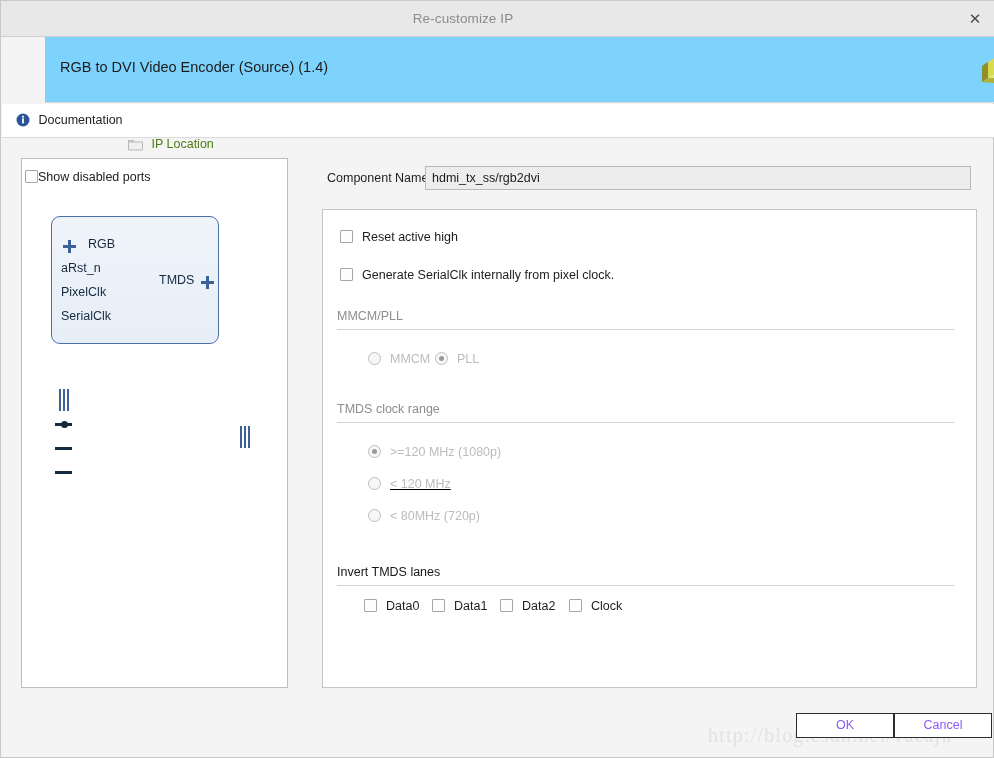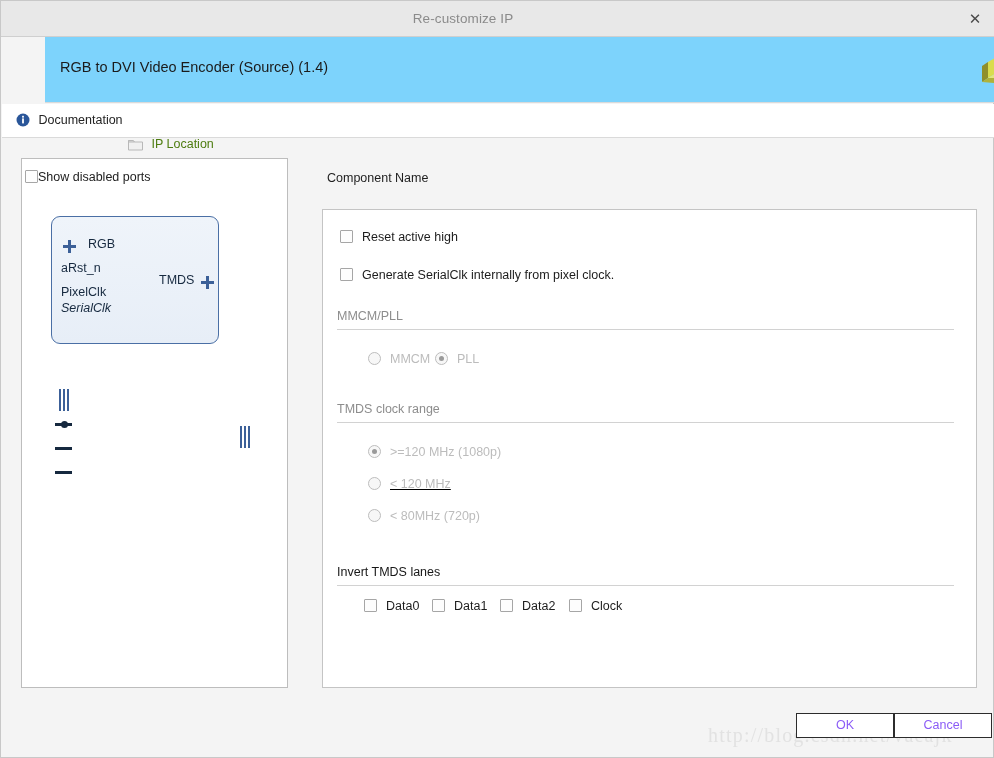--- a/index.html
+++ b/index.html
@@ -267,21 +267,21 @@
       <span class="cbx"></span><span id="show-disabled-label">Show disabled ports</span>
     </div>
   </div>
 
   <div id="ipblock">
     <span class="plus-ico" style="left:11px; top:23px;"></span>
     <span class="port-label" style="left:36px; top:20px;">RGB</span>
 
     <span class="port-label" style="left:9px; top:44px;">aRst_n</span>
     <span class="port-label" style="left:9px; top:68px;">PixelClk</span>
-    <span class="port-label" style="left:9px; top:84px;font-style:italic;">SerialClk</span>
+    <span class="port-label" style="left:9px; top:92px;">SerialClk</span>
 
     <span class="port-label" style="left:107px; top:56px;text-align:center;">TMDS</span>
     <span class="plus-ico" style="left:149px; top:59px;"></span>
   </div>
 
   <div class="bus-stub" style="position:absolute; left:58px; top:388px;">
       <i></i>
       <i></i>
       <i></i>
     </div>
@@ -289,20 +289,21 @@
   <div class="pin-line" style="position:absolute; left:54px; top:422px;"></div>
   <div class="pin-line" style="position:absolute; left:54px; top:446px;"></div>
   <div class="pin-line" style="position:absolute; left:54px; top:470px;"></div>
   <div class="bus-stub" style="position:absolute; left:239px; top:425px;">
       <i></i>
       <i></i>
       <i></i>
     </div>
 
   <div id="compname-label">Component Name</div>
+  <input id="compname-field" type="text" value="hdmi_tx_ss/rgb2dvi" style="">
 
   <div id="options-panel">
 
     <div class="opt-row" style="left:17px; top:17px;">
       <span class="cbx"></span><span class="opt-label">Reset active high</span>
     </div>
     <div class="opt-row" style="left:17px; top:55px;">
       <span class="cbx"></span><span class="opt-label">Generate SerialClk internally from pixel clock.</span>
     </div>
 

